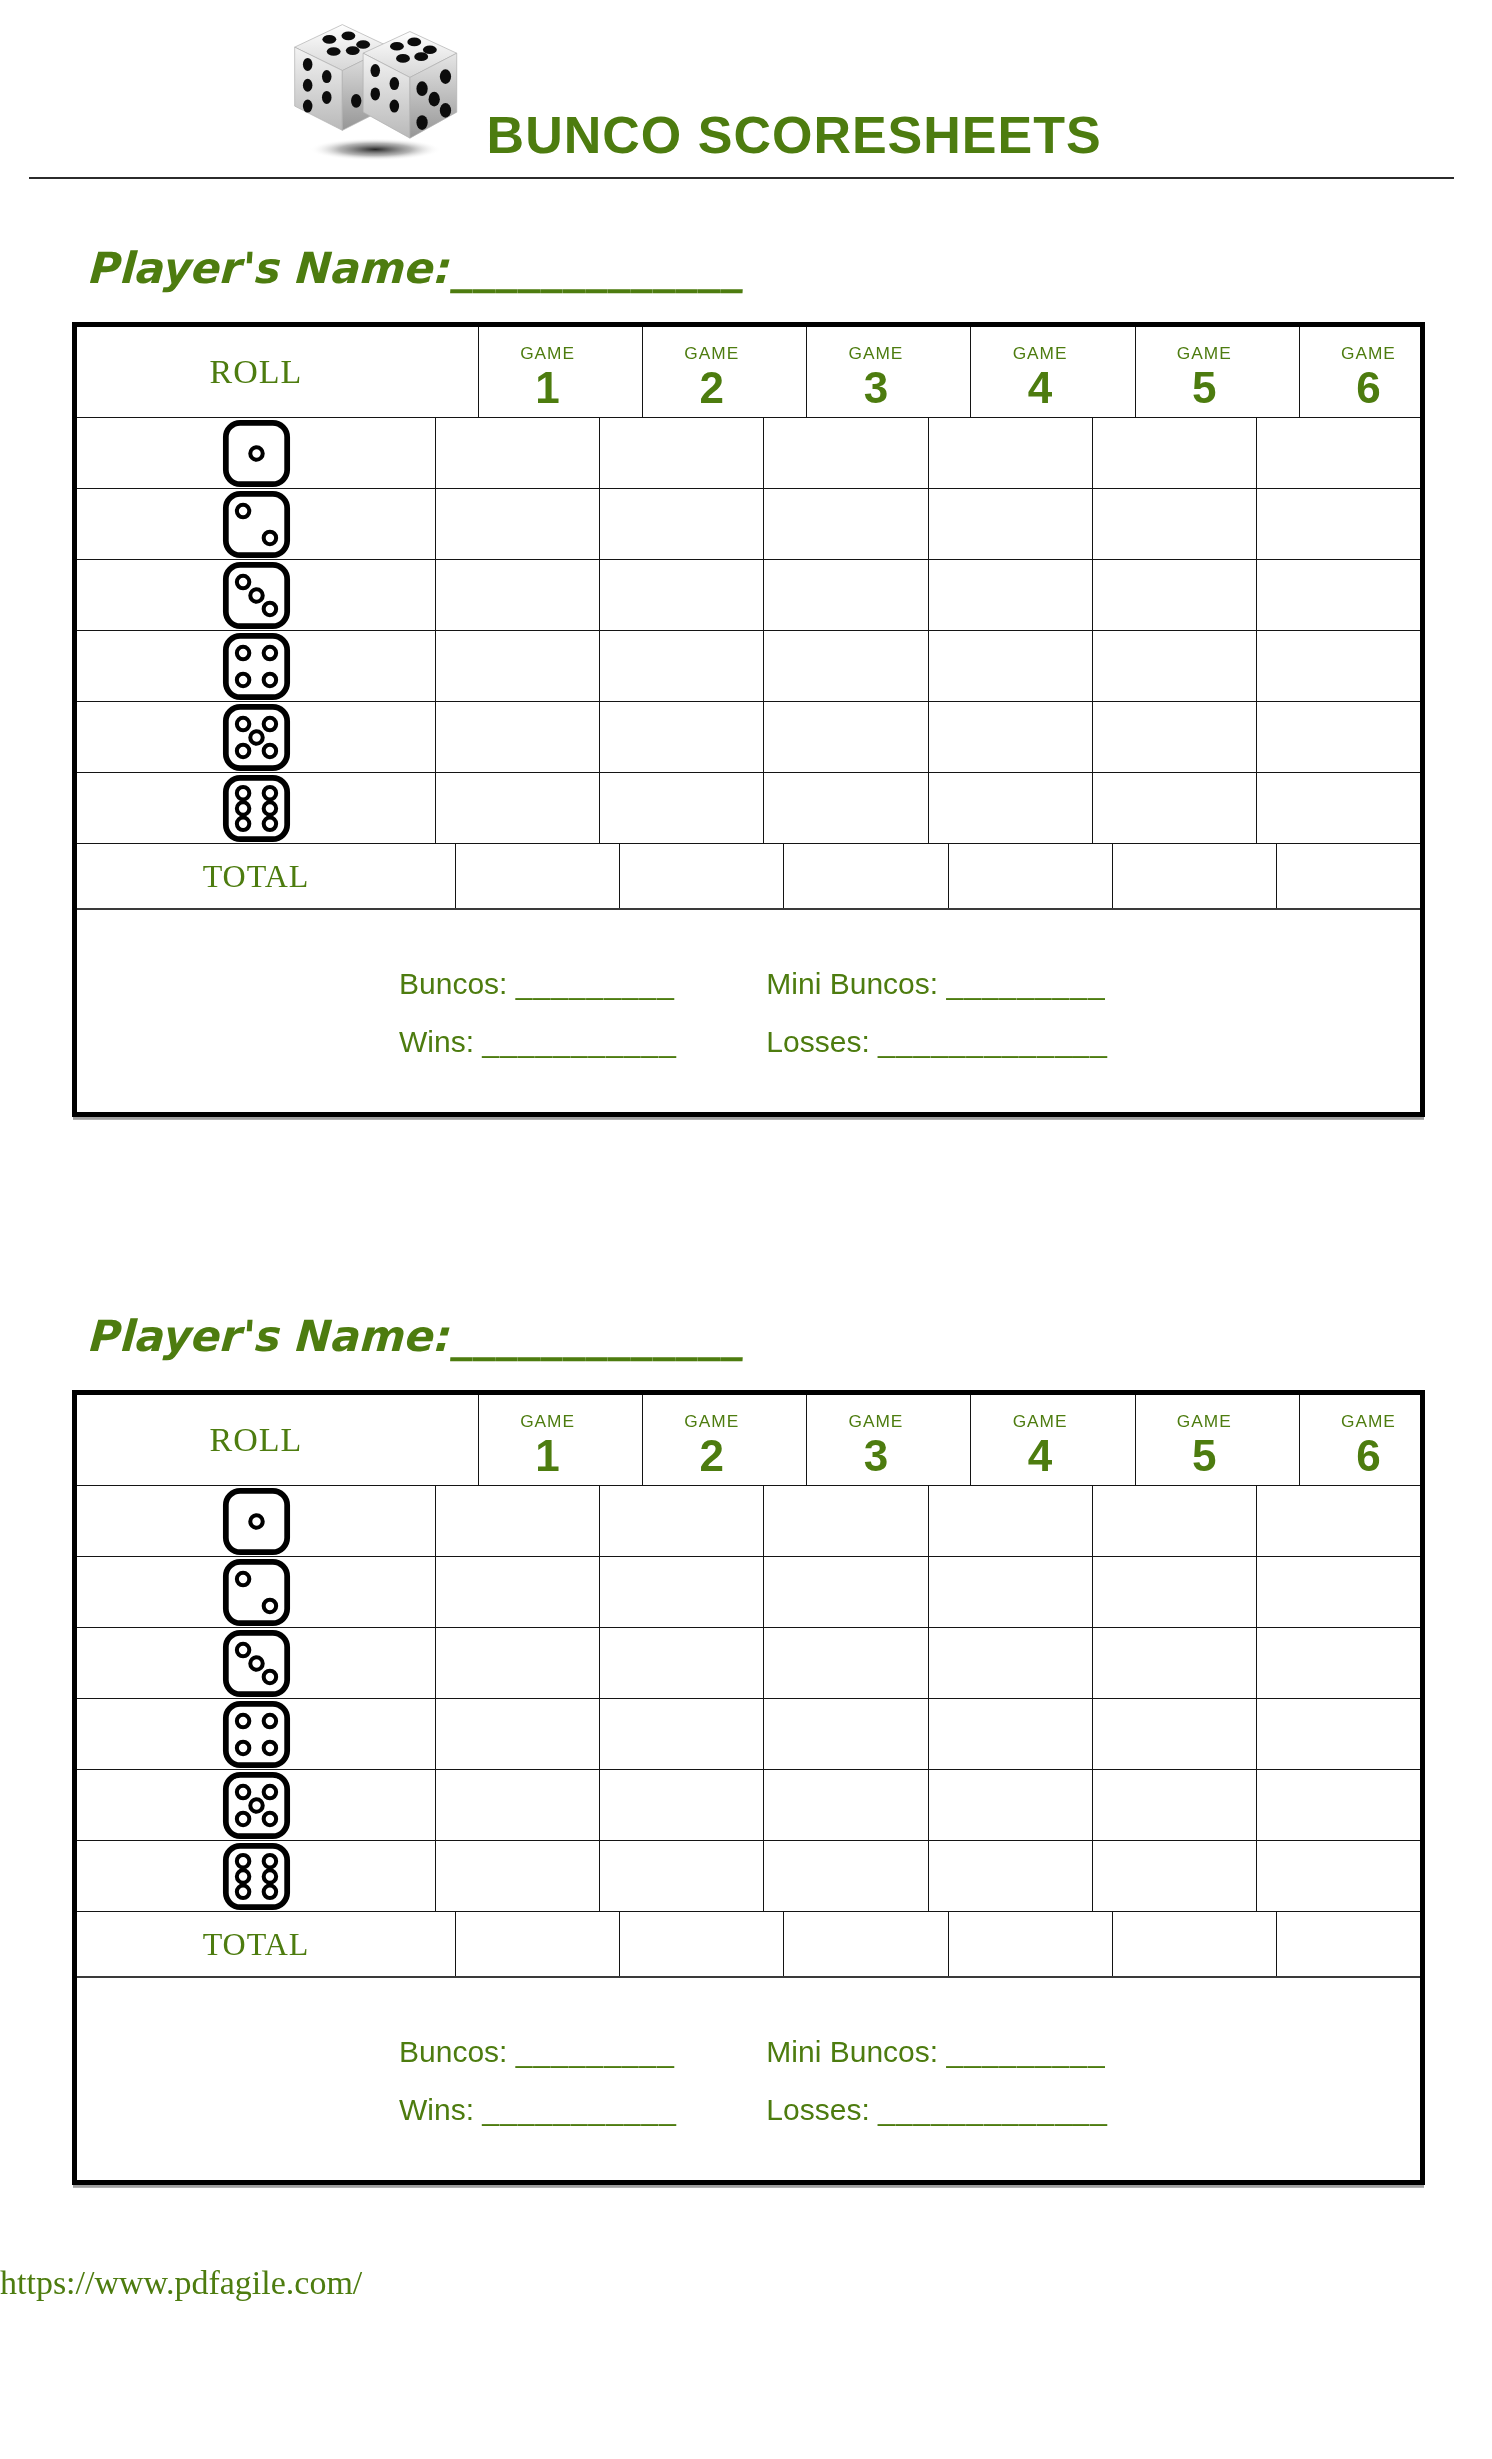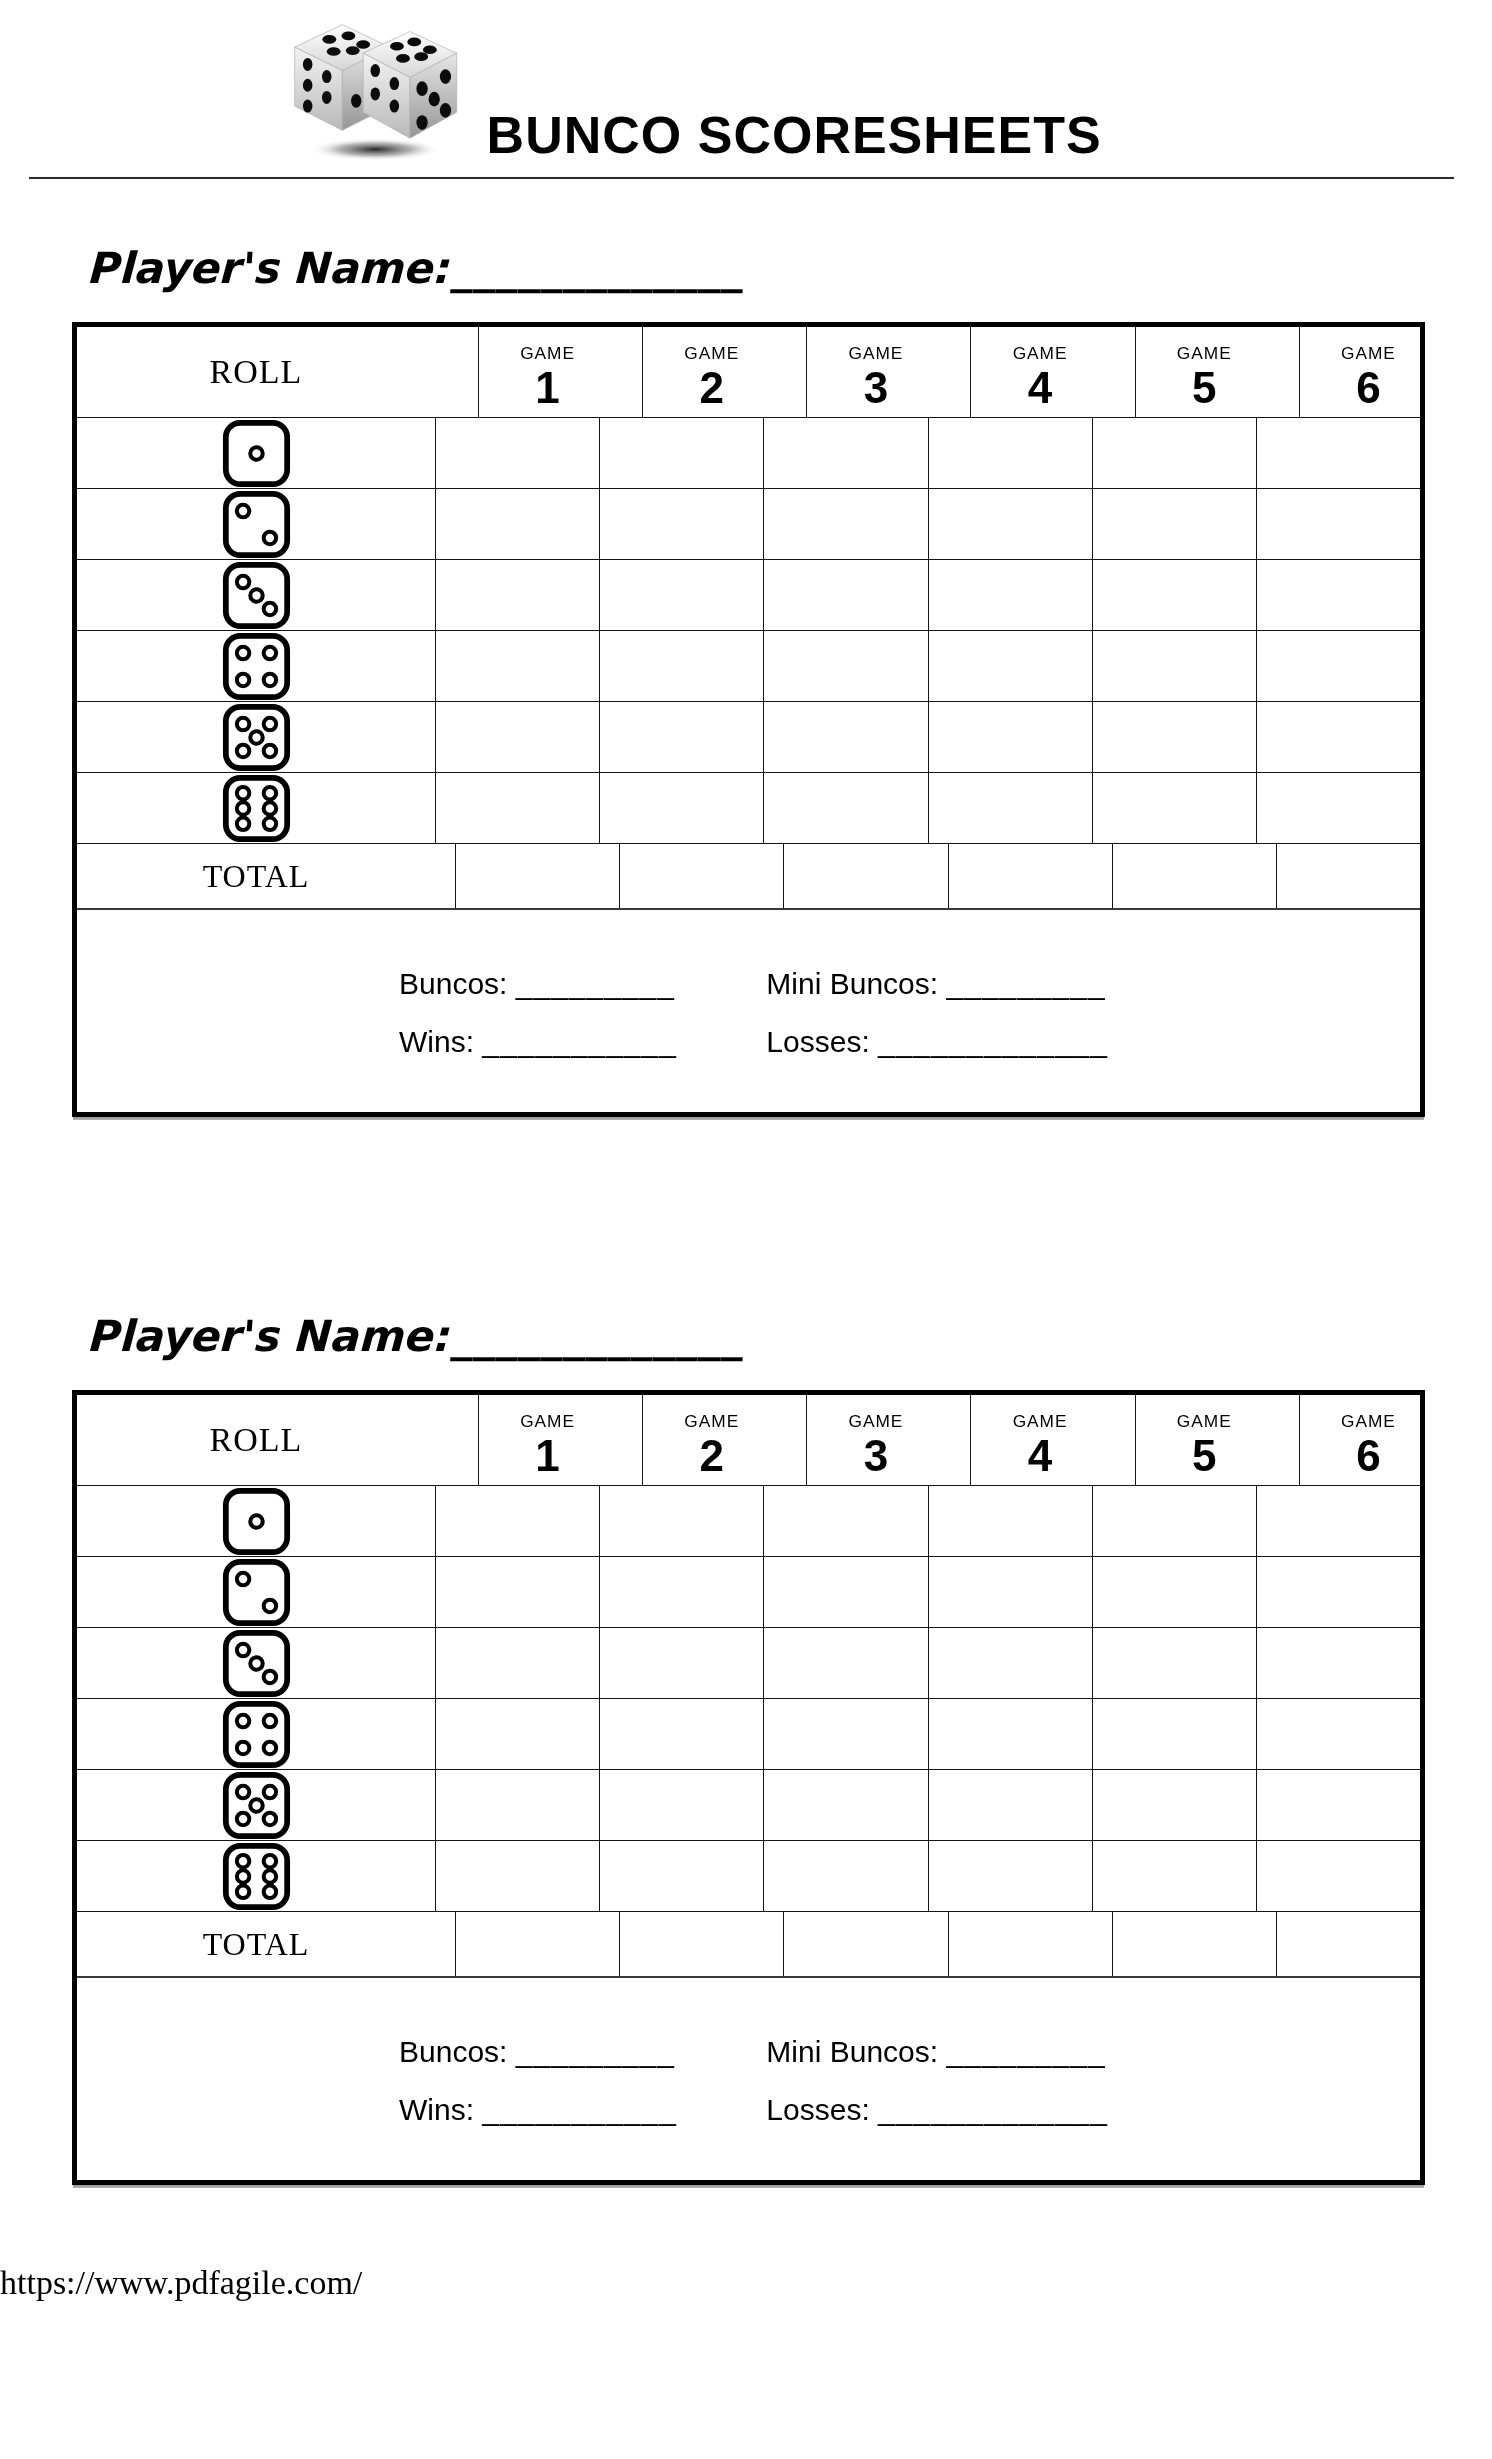--- a/index.html
+++ b/index.html
@@ -2,21 +2,21 @@
 <html><head>
 <meta charset="utf-8">
 <title>Bunco Scoresheets</title>
 <style>
   * { margin:0; padding:0; box-sizing:border-box; }
   html,body { background:#ffffff; }
   .page{
     position:relative;
     width:1483px; height:2459px;
     background:#ffffff;
-    color:#000000;
+    color:#4d7c0f;
     font-family:"Liberation Sans", sans-serif;
     overflow:hidden;
   }
 
   
   .masthead{
     display:flex; align-items:flex-end;
     padding:7.7px 0 0 277px;
     height:165px;
   }

